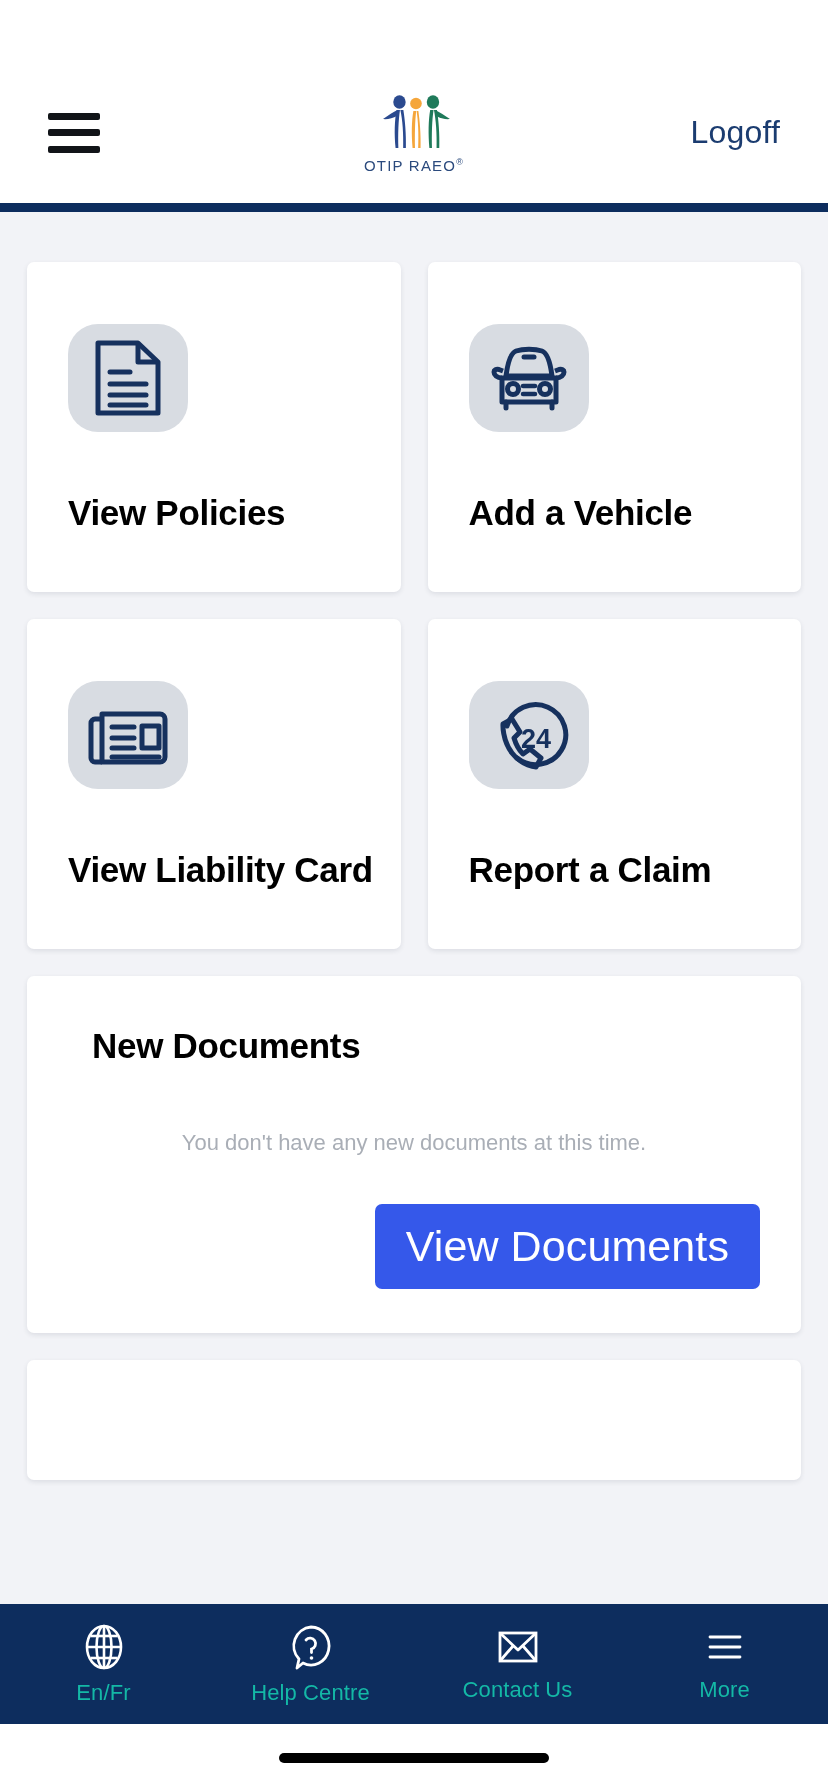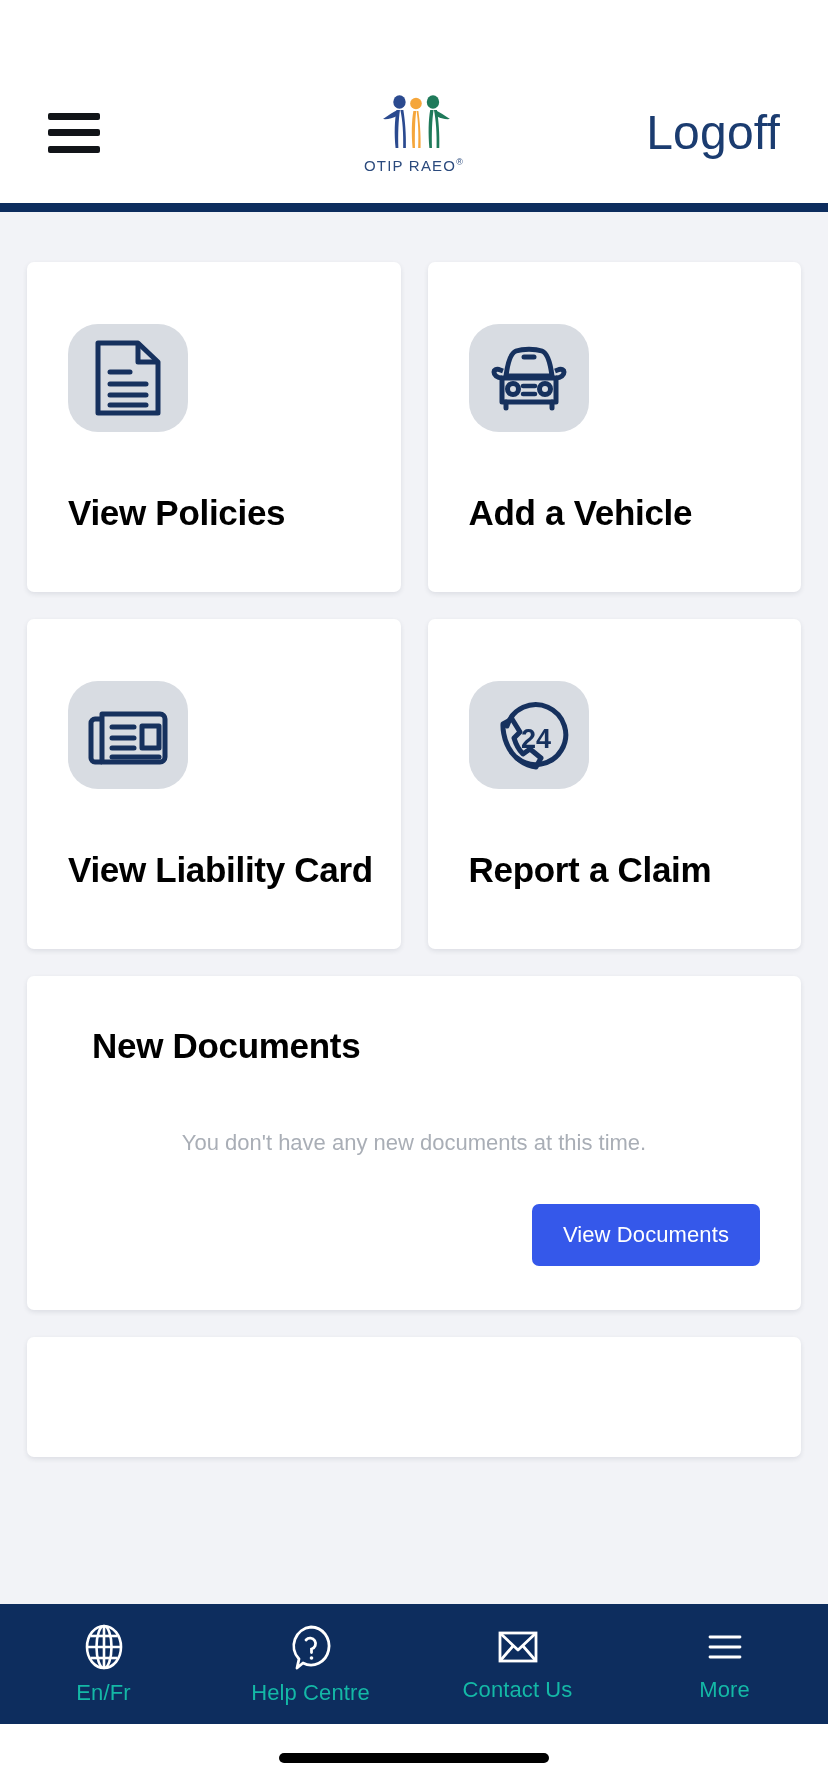--- a/index.html
+++ b/index.html
@@ -44,21 +44,21 @@
   }
   .logo-mark { width: 86px; height: 60px; display: block; }
   .logo-text {
     margin-top: 5px;
     font-size: 15px; letter-spacing: 1.2px;
     color: #2b4a7d; font-weight: 400;
   }
   .logo-text sup { font-size: 9px; vertical-align: super; }
   .logoff {
     margin-left: auto;
-    font-size: 48px; color: #1b3c70;
+    font-size: 32px; color: #1b3c70;
     font-weight: 400; letter-spacing: .2px;
     cursor: pointer;
   }
   .header-rule { height: 9px; background: #0d2d5e; flex: 0 0 auto; }
 
   
   .content {
     flex: 1 1 auto;
     background: #f2f3f7;
     padding: 50px 27px 0 27px;
@@ -116,21 +116,21 @@
   }
   .panel-actions {
     margin-top: 48px;
     display: flex; justify-content: flex-end;
   }
   .btn-primary {
     background: #3558ea;
     color: #ffffff;
     border: none; border-radius: 7px;
     font-family: "Liberation Sans", sans-serif;
-    font-size: 22px; font-weight: 400;
+    font-size: 43px; font-weight: 400;
     padding: 18px 31px;
     cursor: pointer;
     letter-spacing: .1px;
   }
   .panel-partial {
     margin-top: 27px;
     background: #ffffff;
     border-radius: 7px;
     box-shadow: 0 2px 5px rgba(25,35,60,.10);
     height: 120px;

